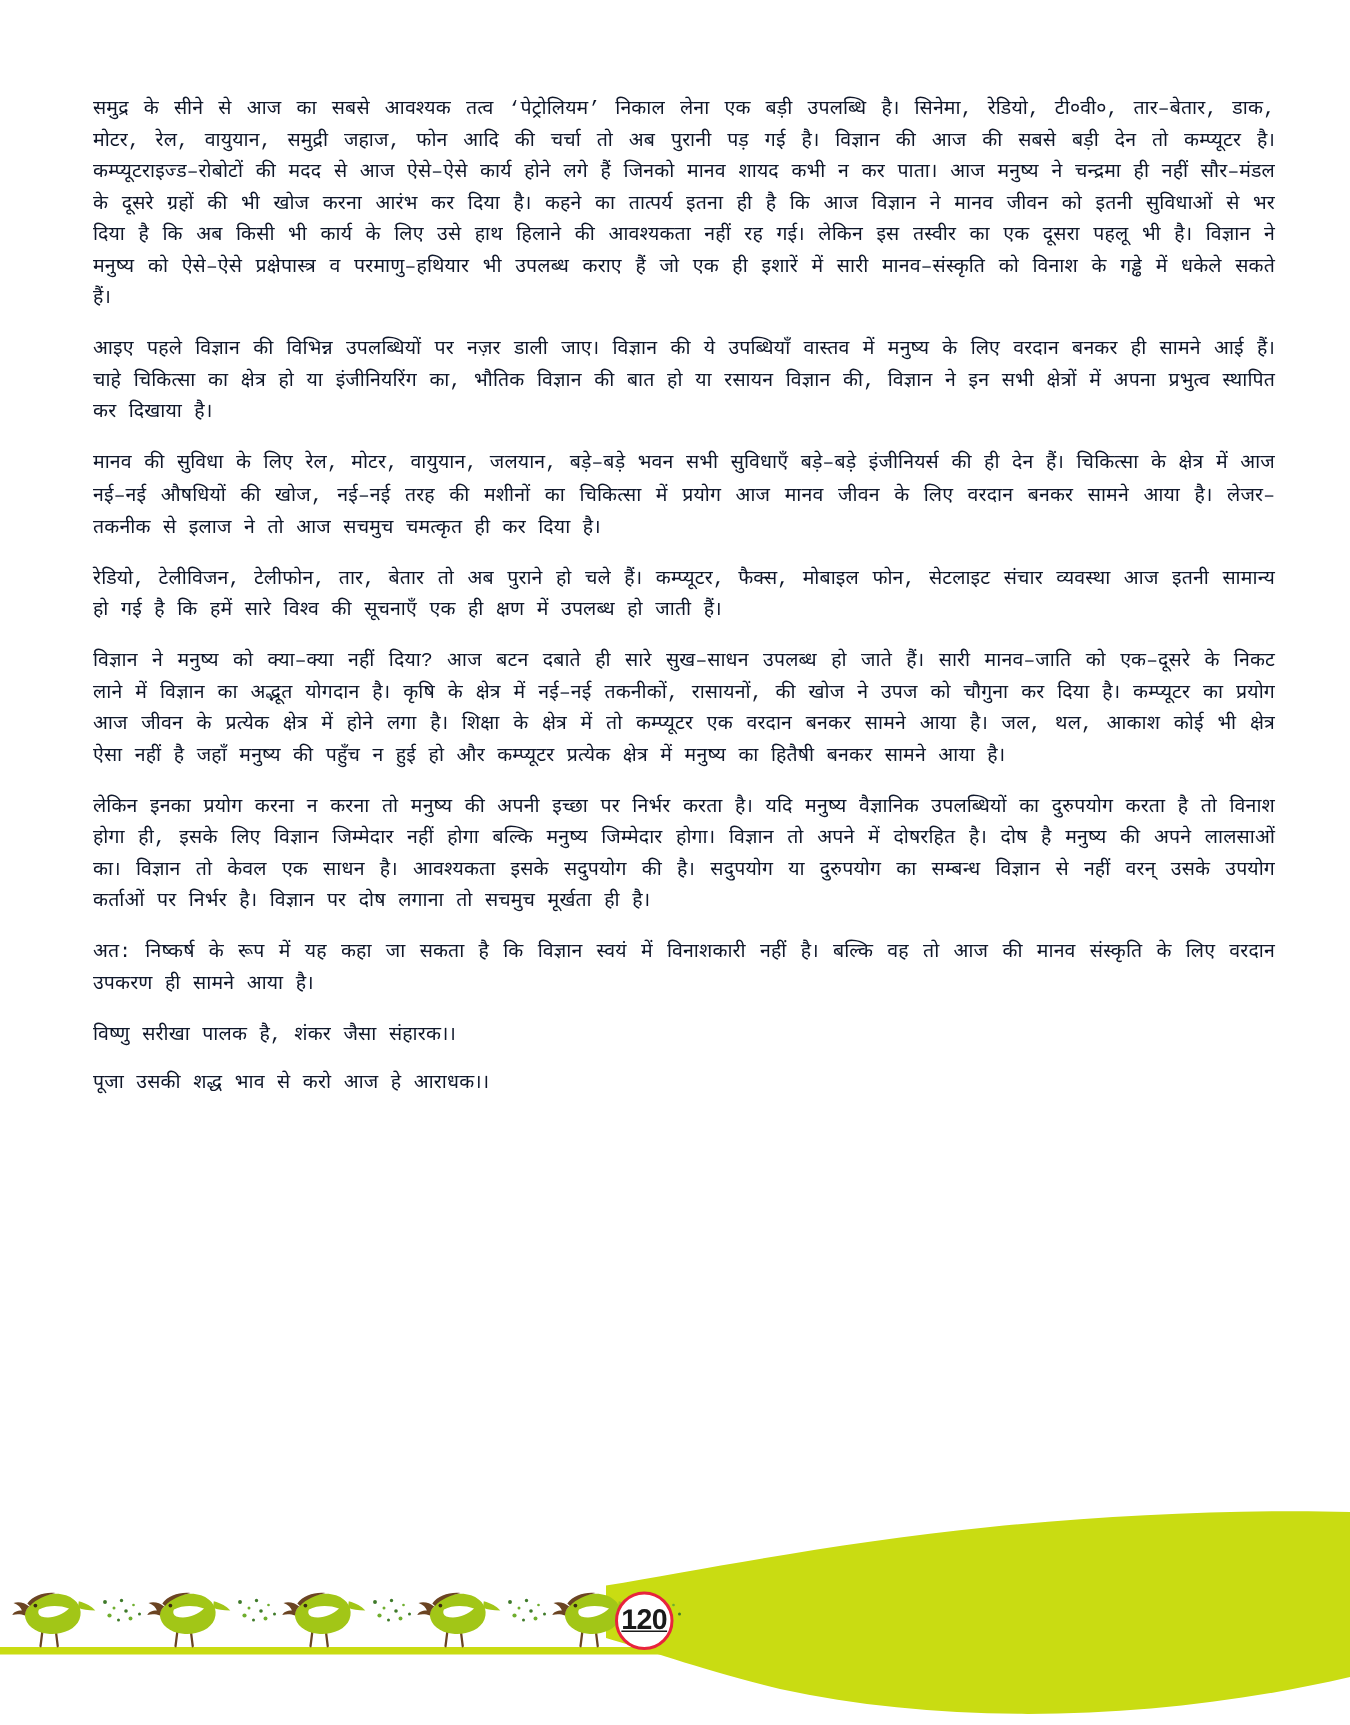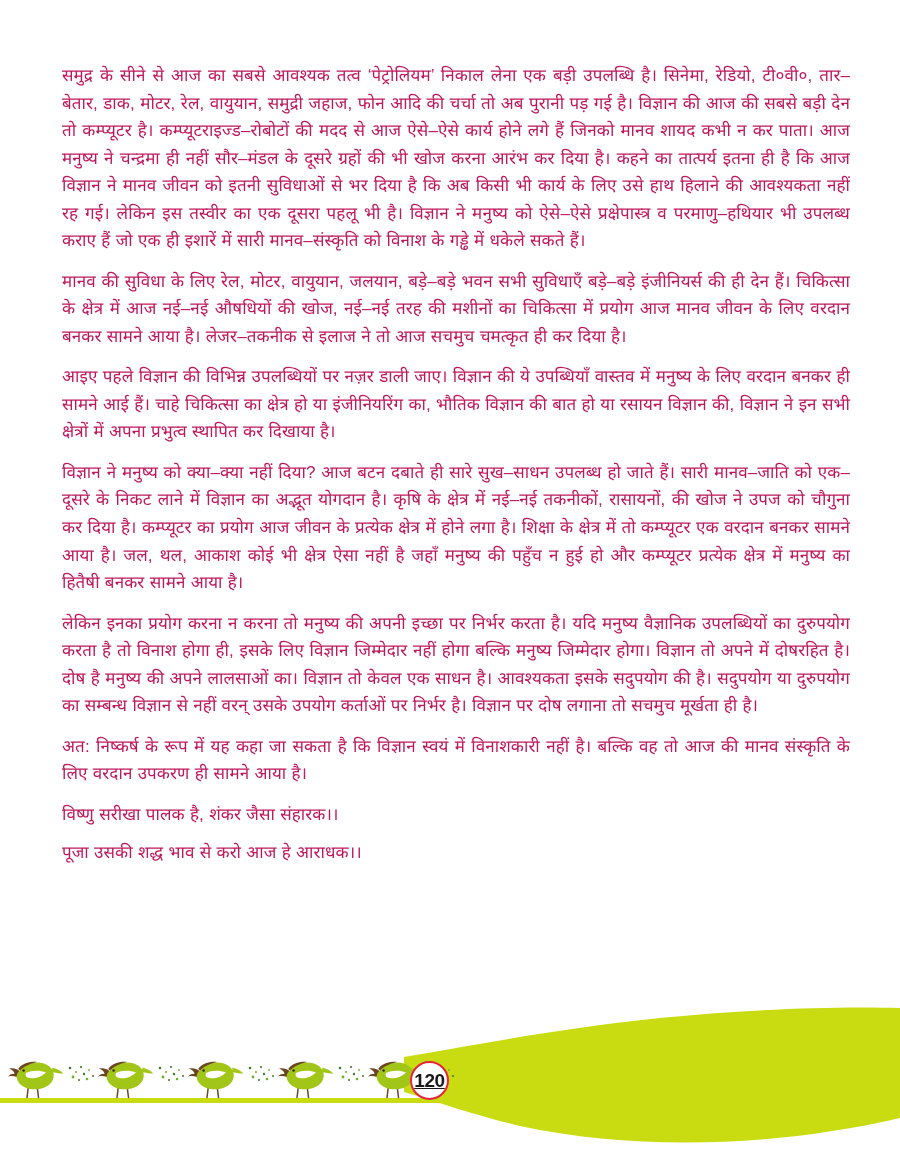--- a/index.html
+++ b/index.html
@@ -20,24 +20,24 @@
     overflow: hidden;
   }
   .content {
     position: absolute;
     left: 62px;
     top: 62px;
     width: 788px;
   }
   .para {
     margin: 0 0 13px 0;
-    font-family: Liberation Sans, sans-serif;
-    font-size: 17px;
+    font-family: Liberation Mono, monospace;
+    font-size: 13px;
     line-height: 1.62;
-    color: #be185d;
+    color: #0f172a;
     text-align: justify;
     text-justify: inter-word;
     letter-spacing: 0.1px;
     word-spacing: 0.4px;
   }
   .para:last-of-type {
     margin-bottom: 0;
   }
   .para.verse {
     text-align: left;
@@ -83,22 +83,23 @@
   }
 </style>
 </head>
 <body>
 
 <div class="page">
 
   <div class="content">
 
     <p class="para">समुद्र के सीने से आज का सबसे आवश्यक तत्व ‘पेट्रोलियम’ निकाल लेना एक बड़ी उपलब्धि है। सिनेमा, रेडियो, टी०वी०, तार–बेतार, डाक, मोटर, रेल, वायुयान, समुद्री जहाज, फोन आदि की चर्चा तो अब पुरानी पड़ गई है। विज्ञान की आज की सबसे बड़ी देन तो कम्प्यूटर है। कम्प्यूटराइज्ड–रोबोटों की मदद से आज ऐसे–ऐसे कार्य होने लगे हैं जिनको मानव शायद कभी न कर पाता। आज मनुष्य ने चन्द्रमा ही नहीं सौर–मंडल के दूसरे ग्रहों की भी खोज करना आरंभ कर दिया है। कहने का तात्पर्य इतना ही है कि आज विज्ञान ने मानव जीवन को इतनी सुविधाओं से भर दिया है कि अब किसी भी कार्य के लिए उसे हाथ हिलाने की आवश्यकता नहीं रह गई। लेकिन इस तस्वीर का एक दूसरा पहलू भी है। विज्ञान ने मनुष्य को ऐसे–ऐसे प्रक्षेपास्त्र व परमाणु–हथियार भी उपलब्ध कराए हैं जो एक ही इशारें में सारी मानव–संस्कृति को विनाश के गड्ढे में धकेले सकते हैं।</p>
+    <p class="para">आइए पहले विज्ञान की विभिन्न उपलब्धियों पर नज़र डाली जाए। विज्ञान की ये उपब्धियाँ वास्तव में मनुष्य के लिए वरदान बनकर ही सामने आई हैं। चाहे चिकित्सा का क्षेत्र हो या इंजीनियरिंग का, भौतिक विज्ञान की बात हो या रसायन विज्ञान की, विज्ञान ने इन सभी क्षेत्रों में अपना प्रभुत्व स्थापित कर दिखाया है।</p>
     <p class="para">मानव की सुविधा के लिए रेल, मोटर, वायुयान, जलयान, बड़े–बड़े भवन सभी सुविधाएँ बड़े–बड़े इंजीनियर्स की ही देन हैं। चिकित्सा के क्षेत्र में आज नई–नई औषधियों की खोज, नई–नई तरह की मशीनों का चिकित्सा में प्रयोग आज मानव जीवन के लिए वरदान बनकर सामने आया है। लेजर–तकनीक से इलाज ने तो आज सचमुच चमत्कृत ही कर दिया है।</p>
-    <p class="para">आइए पहले विज्ञान की विभिन्न उपलब्धियों पर नज़र डाली जाए। विज्ञान की ये उपब्धियाँ वास्तव में मनुष्य के लिए वरदान बनकर ही सामने आई हैं। चाहे चिकित्सा का क्षेत्र हो या इंजीनियरिंग का, भौतिक विज्ञान की बात हो या रसायन विज्ञान की, विज्ञान ने इन सभी क्षेत्रों में अपना प्रभुत्व स्थापित कर दिखाया है।</p>
+    <p class="para">रेडियो, टेलीविजन, टेलीफोन, तार, बेतार तो अब पुराने हो चले हैं। कम्प्यूटर, फैक्स, मोबाइल फोन, सेटलाइट संचार व्यवस्था आज इतनी सामान्य हो गई है कि हमें सारे विश्व की सूचनाएँ एक ही क्षण में उपलब्ध हो जाती हैं।</p>
     <p class="para">विज्ञान ने मनुष्य को क्या–क्या नहीं दिया? आज बटन दबाते ही सारे सुख–साधन उपलब्ध हो जाते हैं। सारी मानव–जाति को एक–दूसरे के निकट लाने में विज्ञान का अद्भूत योगदान है। कृषि के क्षेत्र में नई–नई तकनीकों, रासायनों, की खोज ने उपज को चौगुना कर दिया है। कम्प्यूटर का प्रयोग आज जीवन के प्रत्येक क्षेत्र में होने लगा है। शिक्षा के क्षेत्र में तो कम्प्यूटर एक वरदान बनकर सामने आया है। जल, थल, आकाश कोई भी क्षेत्र ऐसा नहीं है जहाँ मनुष्य की पहुँच न हुई हो और कम्प्यूटर प्रत्येक क्षेत्र में मनुष्य का हितैषी बनकर सामने आया है।</p>
     <p class="para">लेकिन इनका प्रयोग करना न करना तो मनुष्य की अपनी इच्छा पर निर्भर करता है। यदि मनुष्य वैज्ञानिक उपलब्धियों का दुरुपयोग करता है तो विनाश होगा ही, इसके लिए विज्ञान जिम्मेदार नहीं होगा बल्कि मनुष्य जिम्मेदार होगा। विज्ञान तो अपने में दोषरहित है। दोष है मनुष्य की अपने लालसाओं का। विज्ञान तो केवल एक साधन है। आवश्यकता इसके सदुपयोग की है। सदुपयोग या दुरुपयोग का सम्बन्ध विज्ञान से नहीं वरन् उसके उपयोग कर्ताओं पर निर्भर है। विज्ञान पर दोष लगाना तो सचमुच मूर्खता ही है।</p>
     <p class="para">अत: निष्कर्ष के रूप में यह कहा जा सकता है कि विज्ञान स्वयं में विनाशकारी नहीं है। बल्कि वह तो आज की मानव संस्कृति के लिए वरदान उपकरण ही सामने आया है।</p>
 
     <p class="para verse">विष्णु सरीखा पालक है, शंकर जैसा संहारक।।</p>
     <p class="para verse">पूजा उसकी शद्ध भाव से करो आज हे आराधक।।</p>
 
   </div>
 
   <div class="footer-art">

